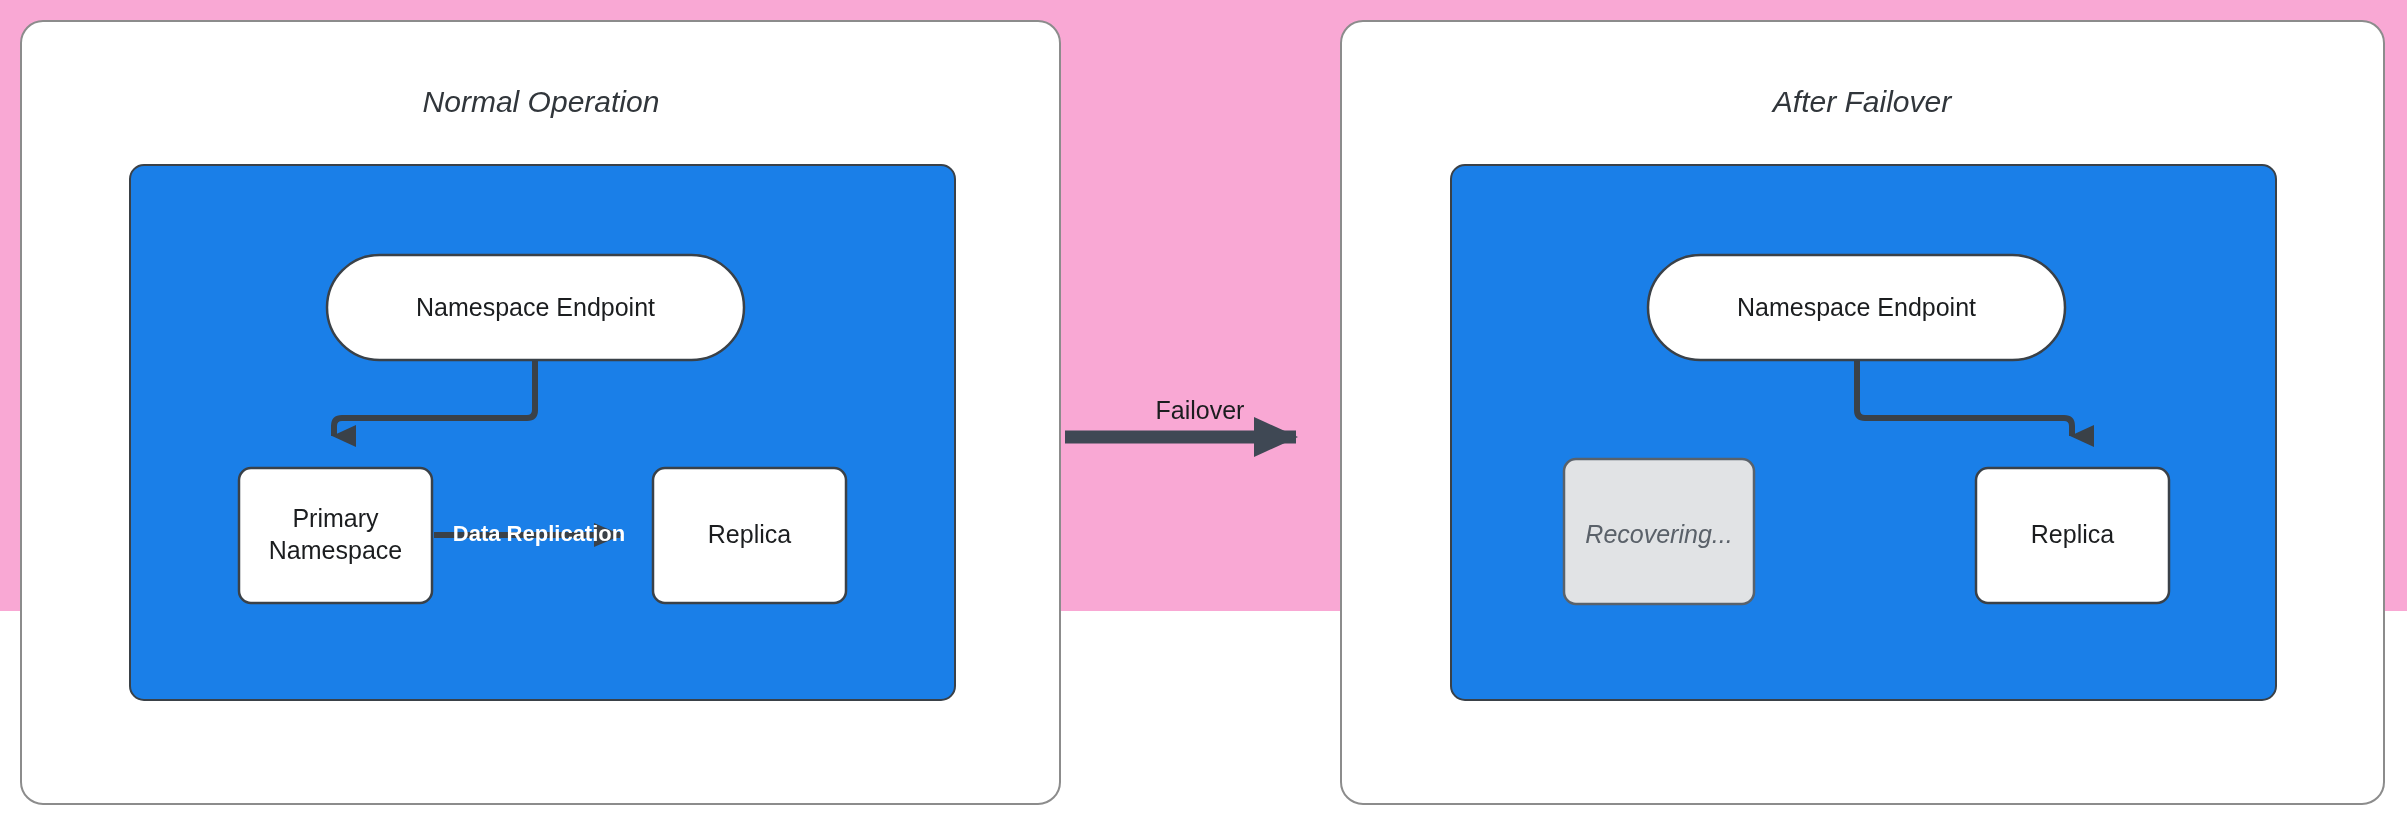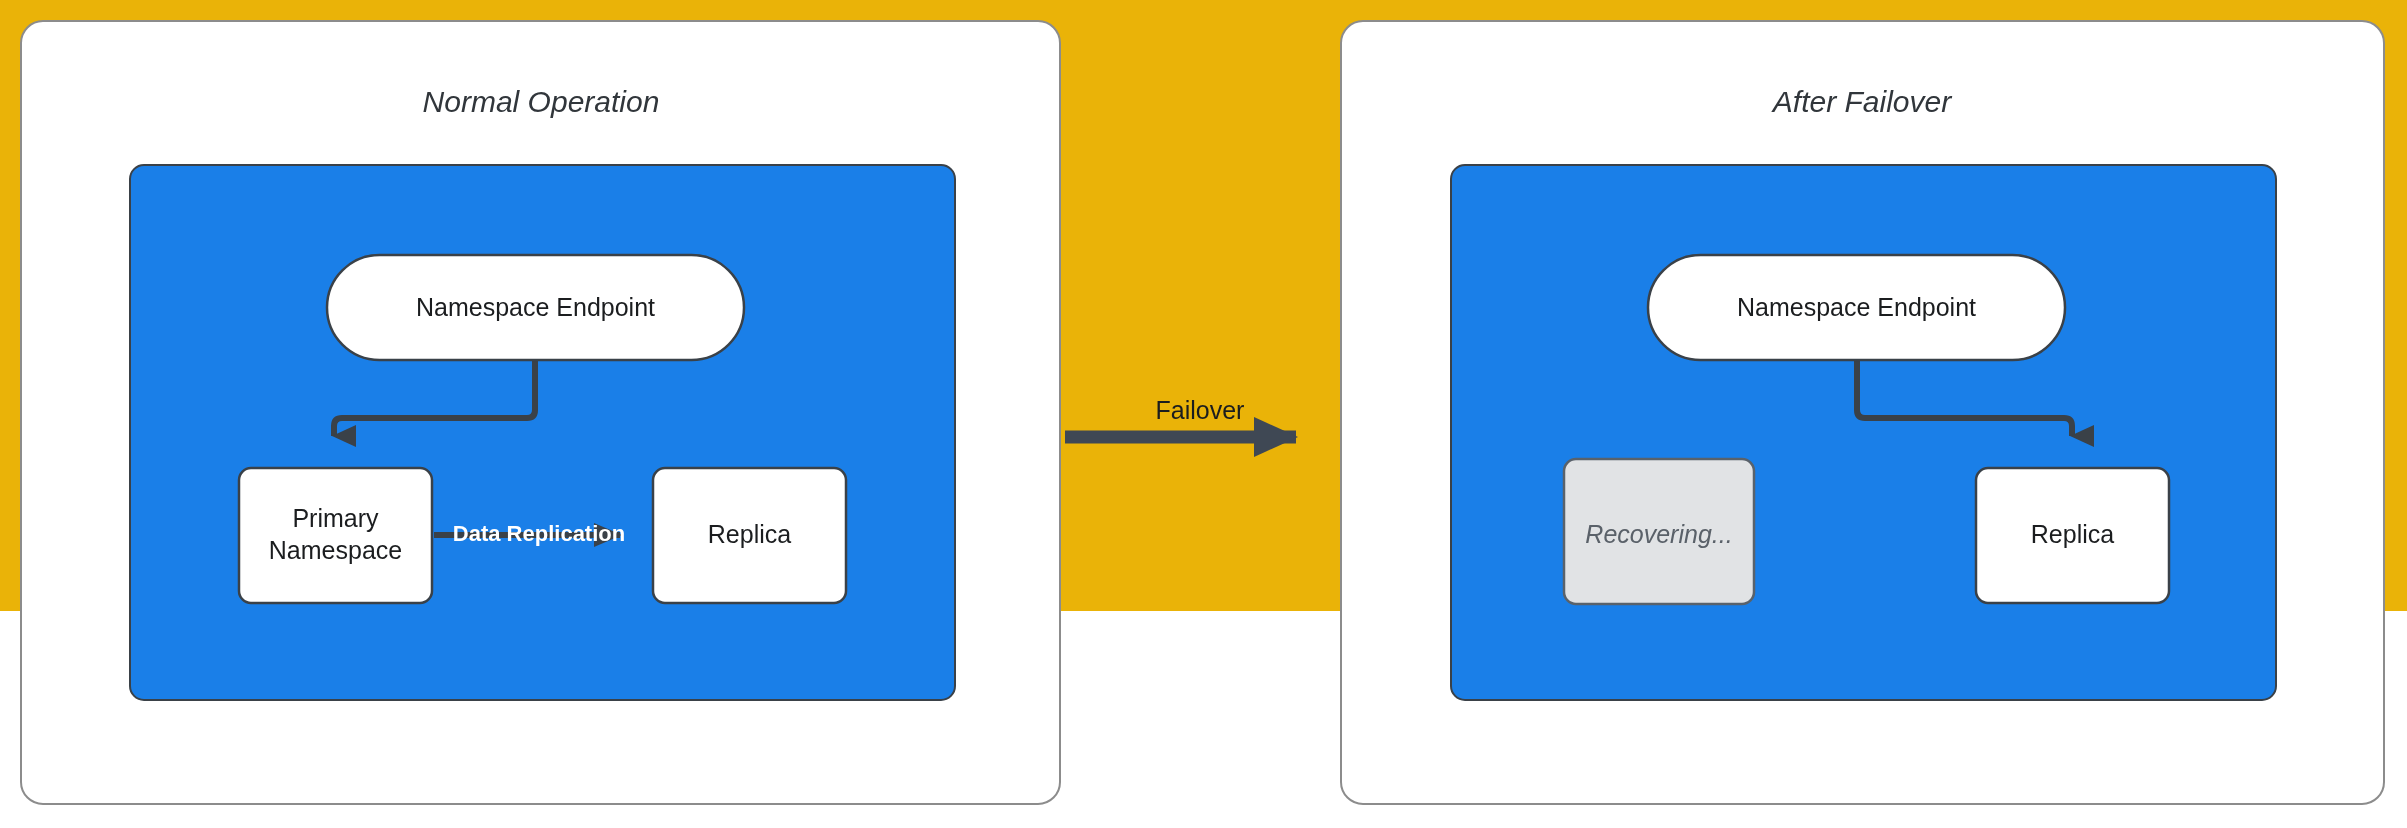--- a/index.html
+++ b/index.html
@@ -1,18 +1,18 @@
 <!DOCTYPE html>
 <html><head>
 <meta charset="utf-8">
 <style>
   html,body{margin:0;padding:0;background:#ffffff;}
   body{width:2407px;height:828px;overflow:hidden;
        font-family:"Liberation Sans","DejaVu Sans",sans-serif;}
-  #stage{position:relative;width:2407px;height:611px;background:#eab308;}
+  #stage{position:relative;width:2407px;height:611px;background:#f9a8d4;}
   svg#canvas{position:absolute;left:0;top:0;width:2407px;height:828px;display:block;}
   .panel-rect{fill:#ffffff;stroke:#8c8c8c;stroke-width:2;}
   .zone-rect{fill:#1a7fe8;stroke:#3a4148;stroke-width:2;}
   .node-rect{fill:#ffffff;stroke:#3a4148;stroke-width:2.5;}
   .node-rect-muted{fill:#e1e3e5;stroke:#59626b;stroke-width:2.5;}
   .link{fill:none;stroke:#3a4148;stroke-width:6;stroke-linejoin:round;stroke-linecap:butt;}
   .link-thick{fill:none;stroke:#3f4854;stroke-width:13;}
   .panel-title{font-size:30px;font-style:italic;fill:#31363b;
                text-anchor:middle;dominant-baseline:middle;}
   .node-label{font-size:25px;fill:#1b1d1f;text-anchor:middle;dominant-baseline:middle;}

